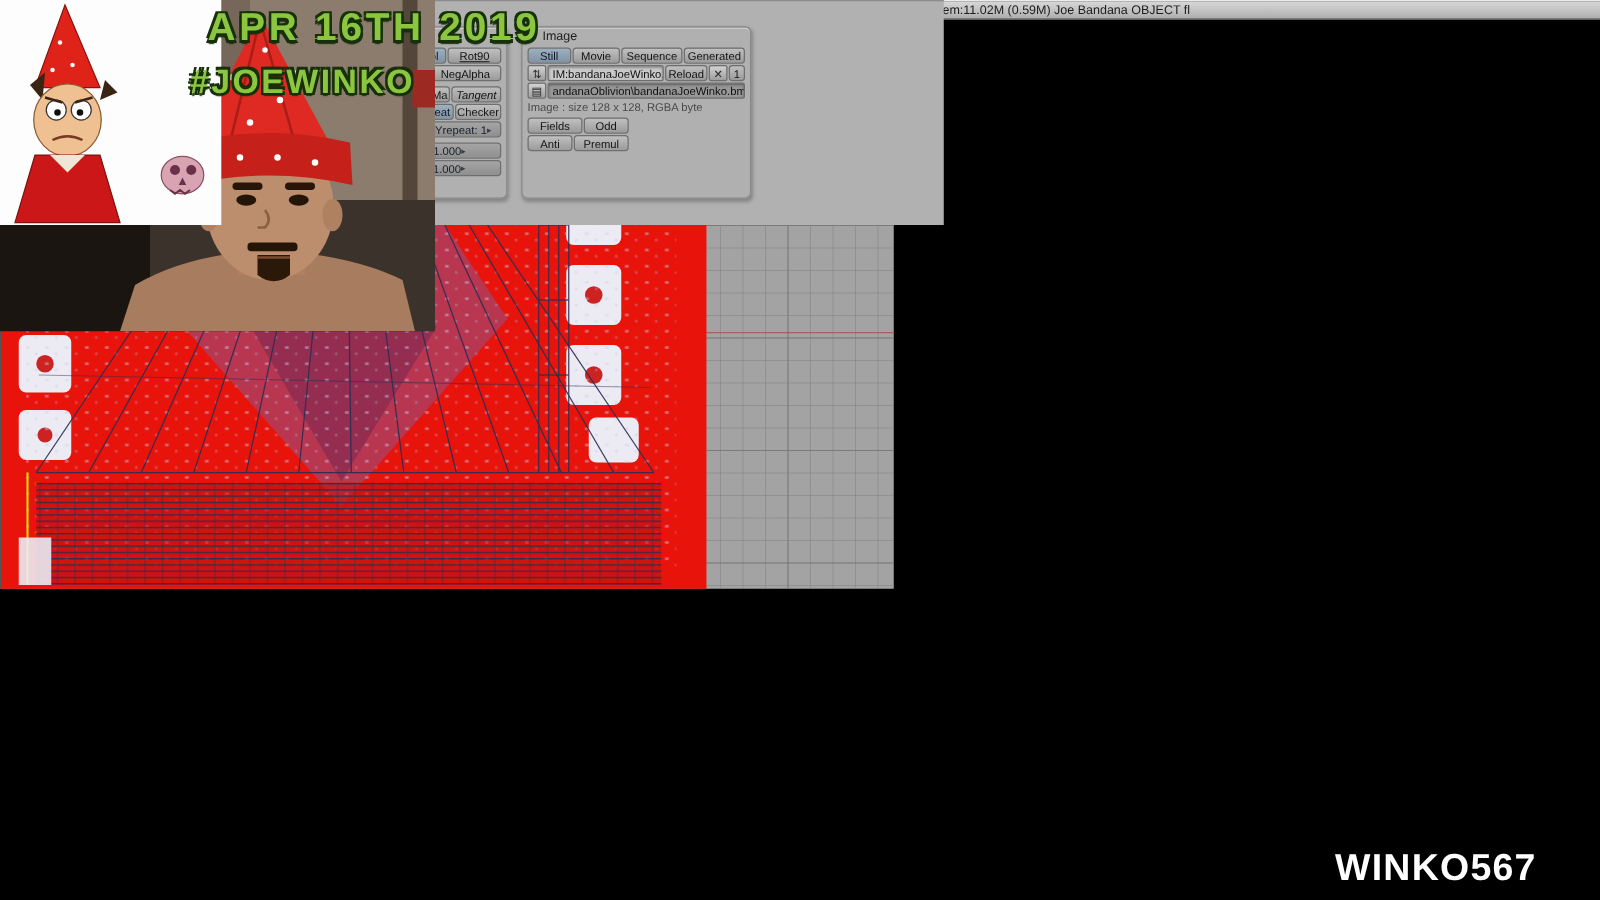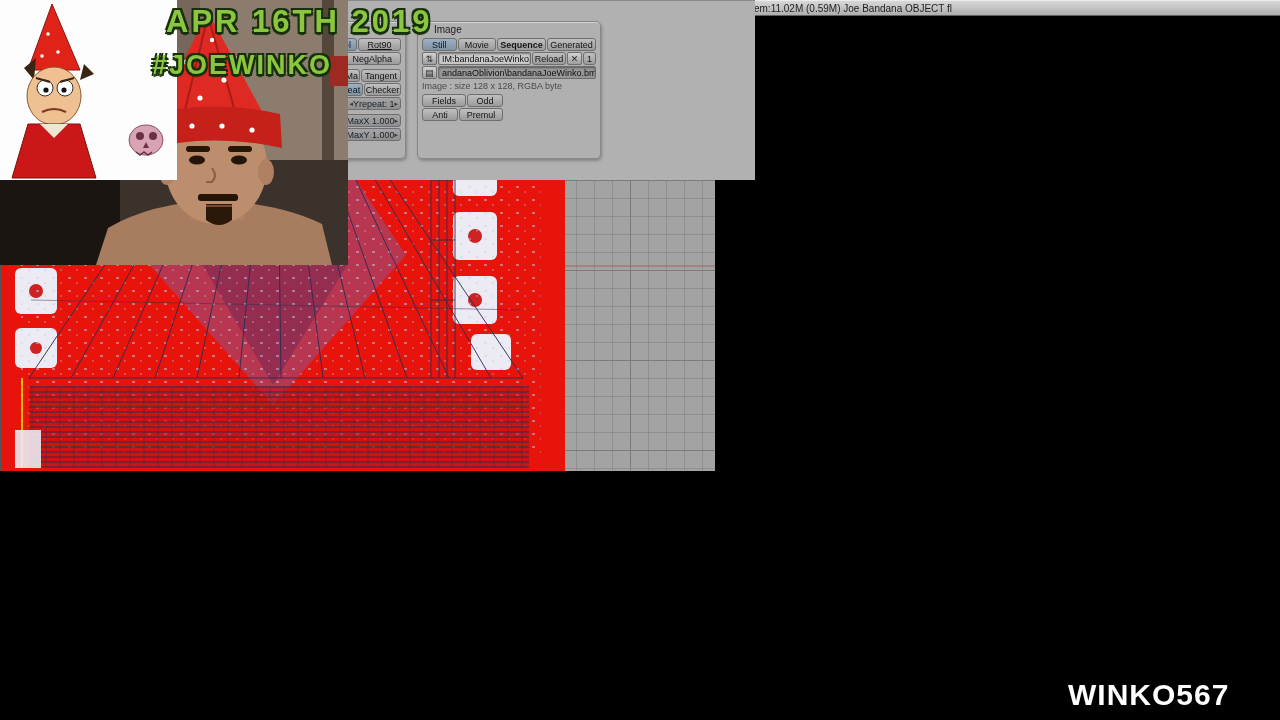--- a/index.html
+++ b/index.html
@@ -39,21 +39,21 @@
   .tri{font-size:7px;color:#333;}
   .tab{height:14px;display:flex;align-items:center;padding:0 8px;font-size:10px;border:1px solid #808080;
        border-bottom:none;border-radius:4px 4px 0 0;background:#bdbdbd;color:#222;}
   .tab.active{background:#9b9b9b;box-shadow:inset 0 1px 2px rgba(0,0,0,.3);}
   .row{display:flex;gap:1px;margin:1px 4px;}
   .btn{background:linear-gradient(#c0c0c0,#9b9b9b);border:1px solid #6f6f6f;border-radius:3px;height:13px;
        display:flex;align-items:center;justify-content:center;font-size:9px;color:#141414;box-sizing:border-box;
        white-space:nowrap;overflow:hidden;padding:0 2px;}
   .btn.pressed{background:linear-gradient(#9db0c1,#8093a5);color:#0d1722;}
   .num{background:linear-gradient(#a5a5a5,#8f8f8f);border:1px solid #6f6f6f;border-radius:3px;height:13px;
-       display:flex;align-items:center;justify-content:flex-end;font-size:9px;color:#17202a;
+       display:flex;align-items:center;justify-content:flex-start;font-size:9px;color:#17202a;
        box-sizing:border-box;padding:0 2px;white-space:nowrap;overflow:hidden;}
   .num .arr{font-size:7px;color:#3a3a3a;}
   .drop{background:linear-gradient(#bdbdbd,#9a9a9a);border:1px solid #6f6f6f;border-radius:3px;height:13px;
         display:flex;align-items:center;justify-content:space-between;font-size:9px;color:#141414;
         box-sizing:border-box;padding:0 3px;white-space:nowrap;}
   .tex-slot{height:11px;background:#b9b9b9;border:1px solid #8d8d8d;border-radius:2px;margin-bottom:1px;}
   .tex-slot.active{background:#8f8f8f;box-shadow:inset 0 1px 2px rgba(0,0,0,.3);display:flex;align-items:center;
                    padding-left:3px;font-size:9px;color:#0e0e0e;}
   .plabel{font-size:9px;color:#1d1d1d;margin:2px 0 1px 1px;}
   .info-text{font-size:9px;color:#4a4a4a;margin:2px 4px;white-space:nowrap;}
@@ -397,21 +397,21 @@
         <span class="btn" style="flex:1;">NegAlpha</span>
       </div>
       <div class="row" style="margin-top:4px;">
         <span class="btn" style="width:24px;">Min</span>
         <span class="num" style="flex:1;">
           <span class="arr">◂</span>
           <span>Filter : 1.000</span>
           <span class="arr">▸</span>
         </span>
         <span class="btn" style="width:48px;">Normal Ma</span>
-        <span class="drop" style="width:40px;">
+        <span class="drop" style="width:40px;font-style:italic;">
             <span>Tangent</span>
           </span>
       </div>
       <div class="row">
         <span class="btn" style="flex:1.1;">Extend</span>
         <span class="btn" style="flex:0.8;">Clip</span>
         <span class="btn" style="flex:1.2;">ClipCube</span>
         <span class="btn pressed" style="flex:1.1;">Repeat</span>
         <span class="btn" style="flex:1.2;">Checker</span>
       </div>
@@ -456,21 +456,21 @@
     </div>
 
     <div class="panel" style="left:417px;top:20px;width:184px;height:138px;">
       <div class="panel-hdr">
         <span class="tri">▼</span>
         <span>Image</span>
       </div>
       <div class="row">
         <span class="btn pressed" style="flex:0.8;">Still</span>
         <span class="btn" style="flex:0.9;">Movie</span>
-        <span class="btn" style="flex:1.2;font-weight:bold;">Sequence</span>
+        <span class="btn" style="flex:1.2;">Sequence</span>
         <span class="btn" style="flex:1.2;">Generated</span>
       </div>
       <div class="row">
         <span class="icon-btn" style="height:13px;">
             <span>⇅</span>
           </span>
         <span class="tfield" style="flex:1;height:13px;background:#c9c9c9;">IM:bandanaJoeWinko.bmp</span>
         <span class="btn" style="width:34px;">Reload</span>
         <span class="icon-btn" style="height:13px;">
             <span>✕</span>

